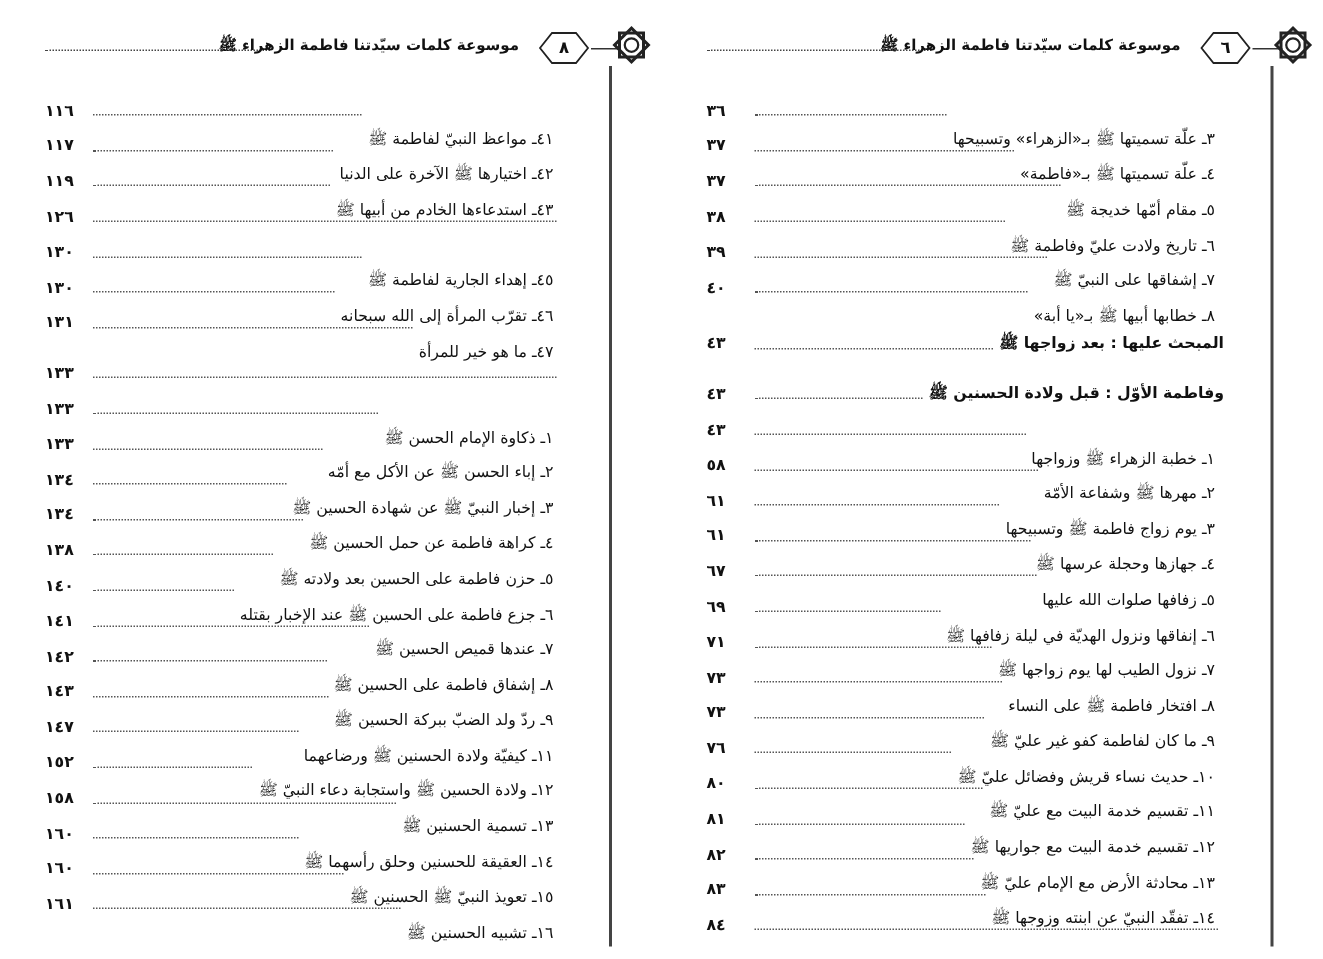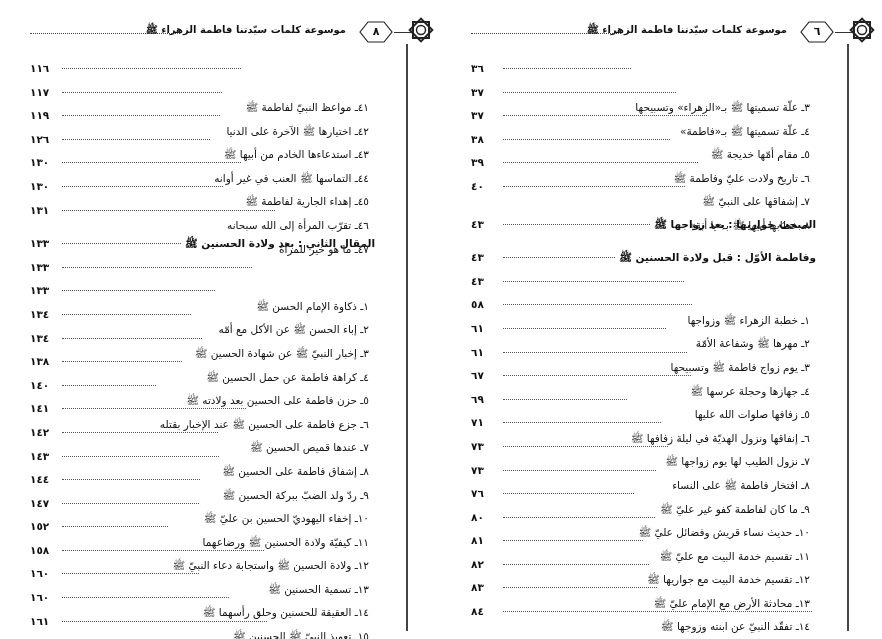--- a/index.html
+++ b/index.html
@@ -47,21 +47,21 @@
       position: absolute; top: 44px; bottom: 8px; width: 2px; background: #444;
     }
     .page.left .vline { left: 406px; }
     .page.right .vline { left: 406px; }
 
     
     .toc {
       position: absolute; top: 62px; left: 30px; width: 345px;
     }
     .entry {
-      position: relative; height: 23.6px; display: flex; align-items: flex-start;
+      position: relative; height: 23.6px; display: flex; align-items: center;
       direction: ltr;
     }
     .entry .num {
       width: 32px; font-size: 10.5px; font-weight: bold; text-align: left; flex: none;
     }
     .entry .leader {
       flex: 1; border-bottom: 1px dotted #555; height: 0; margin: 6px 4px 0 0;
     }
     .entry .text {
       direction: rtl; font-size: 10.5px; white-space: nowrap; flex: none;
@@ -107,42 +107,40 @@
           <span class="text">٤٢ـ اختيارها ﷺ الآخرة على الدنيا</span>
         </div>
       <div class="entry sub">
           <span class="num">١١٩</span>
           <span class="leader"></span>
           <span class="text">٤٣ـ استدعاءها الخادم من أبيها ﷺ</span>
         </div>
       <div class="entry sub">
           <span class="num">١٢٦</span>
           <span class="leader"></span>
-          <span class="text">٤٤ـ التماسها ﷺ العنب في غير أوانه</span>
         </div>
       <div class="entry sub">
           <span class="num">١٣٠</span>
           <span class="leader"></span>
           <span class="text">٤٥ـ إهداء الجارية لفاطمة ﷺ</span>
         </div>
       <div class="entry sub">
           <span class="num">١٣٠</span>
           <span class="leader"></span>
           <span class="text">٤٦ـ تقرّب المرأة إلى الله سبحانه</span>
         </div>
       <div class="entry sub">
           <span class="num">١٣١</span>
           <span class="leader"></span>
           <span class="text">٤٧ـ ما هو خير للمرأة</span>
         </div>
       <div class="gap2"></div>
       <div class="entry heading">
           <span class="num">١٣٣</span>
           <span class="leader"></span>
-          <span class="text">المقال الثاني : بعد ولادة الحسنين ﷺ</span>
         </div>
       <div class="entry sub">
           <span class="num">١٣٣</span>
           <span class="leader"></span>
           <span class="text">١ـ ذكاوة الإمام الحسن ﷺ</span>
         </div>
       <div class="entry sub">
           <span class="num">١٣٣</span>
           <span class="leader"></span>
           <span class="text">٢ـ إباء الحسن ﷺ عن الأكل مع أمّه</span>
@@ -174,25 +172,20 @@
         </div>
       <div class="entry sub">
           <span class="num">١٤٢</span>
           <span class="leader"></span>
           <span class="text">٨ـ إشفاق فاطمة على الحسين ﷺ</span>
         </div>
       <div class="entry sub">
           <span class="num">١٤٣</span>
           <span class="leader"></span>
           <span class="text">٩ـ ردّ ولد الضبّ ببركة الحسين ﷺ</span>
-        </div>
-      <div class="entry sub">
-          <span class="num">١٤٤</span>
-          <span class="leader"></span>
-          <span class="text">١٠ـ إخفاء اليهوديّ الحسين بن عليّ ﷺ</span>
         </div>
       <div class="entry sub">
           <span class="num">١٤٧</span>
           <span class="leader"></span>
           <span class="text">١١ـ كيفيّة ولادة الحسنين ﷺ ورضاعهما</span>
         </div>
       <div class="entry sub">
           <span class="num">١٥٢</span>
           <span class="leader"></span>
           <span class="text">١٢ـ ولادة الحسين ﷺ واستجابة دعاء النبيّ ﷺ</span>
@@ -267,21 +260,21 @@
         </div>
       <div class="entry sub">
           <span class="num">٤٠</span>
           <span class="leader"></span>
           <span class="text">٨ـ خطابها أبيها ﷺ بـ«يا أبة»</span>
         </div>
       <div class="gap"></div>
       <div class="entry heading">
           <span class="num">٤٣</span>
           <span class="leader"></span>
-          <span class="text">المبحث جواريها : بعد زواجها ﷺ</span>
+          <span class="text">المبحث عليها : بعد زواجها ﷺ</span>
         </div>
       <div class="gap2"></div>
       <div class="entry heading">
           <span class="num">٤٣</span>
           <span class="leader"></span>
           <span class="text">وفاطمة الأوّل : قبل ولادة الحسنين ﷺ</span>
         </div>
       <div class="entry sub">
           <span class="num">٤٣</span>
           <span class="leader"></span>

